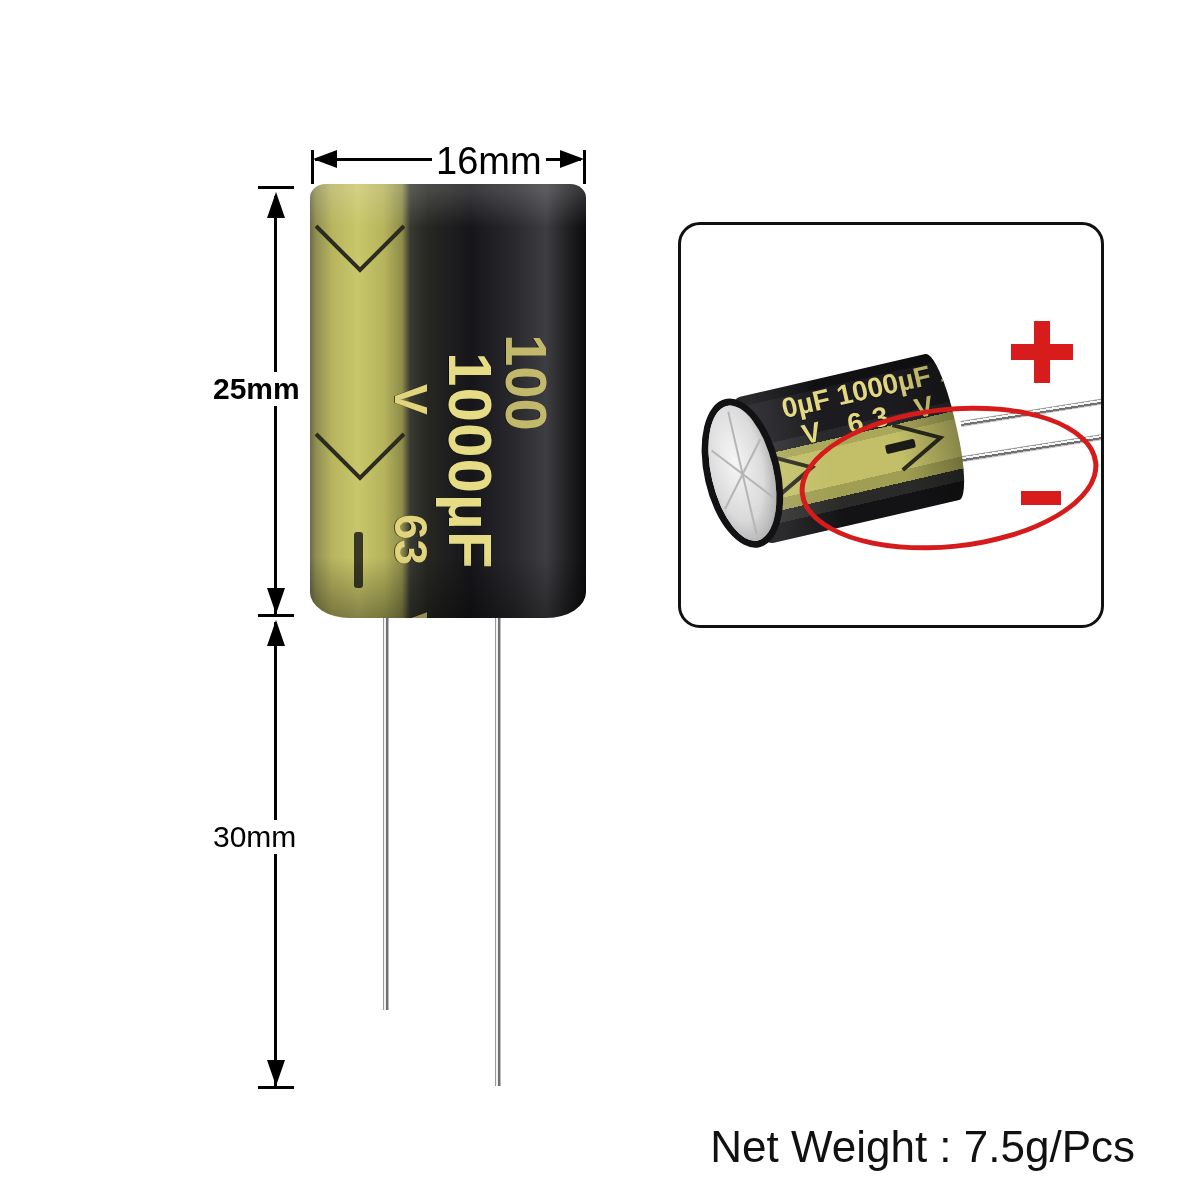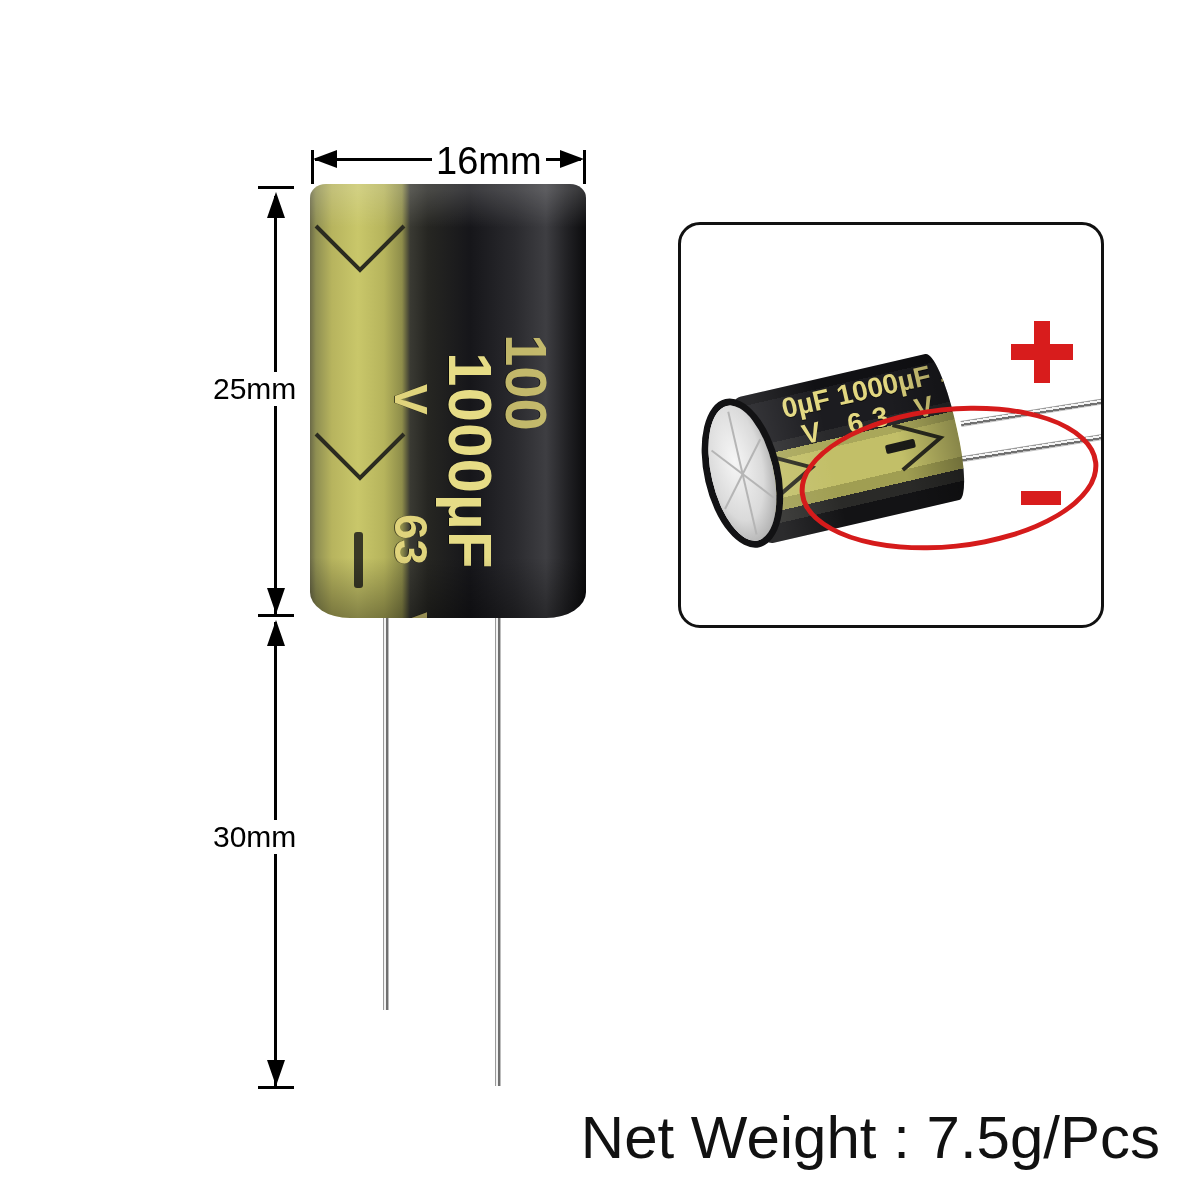--- a/index.html
+++ b/index.html
@@ -19,21 +19,21 @@
     color:#14479b;line-height:1;
     white-space:nowrap;
   }
 
   
   .dim-label{
     position:absolute;color:#000;font-size:30px;white-space:nowrap;
     background:#fff;padding:0 4px;
   }
   #dim-16 {left:400px;top:140px;font-size:38px;margin-left:32px;}
-  #dim-25 {left:209px;top:372px;}
+  #dim-25 {left:209px;top:372px;font-weight:bold;}
   #dim-30 {left:209px;top:820px;}
 
   
   .rule{position:absolute;background:#000;}
   .v-line{width:3px;}
   .h-line{height:3px;}
   .tick-h{height:3px;width:36px;}
   .arrow{position:absolute;width:0;height:0;}
   .arrow-up{border-left:9px solid transparent;border-right:9px solid transparent;border-bottom:26px solid #000;}
   .arrow-down{border-left:9px solid transparent;border-right:9px solid transparent;border-top:26px solid #000;}
@@ -143,22 +143,22 @@
     transform:rotate(-6deg);
   }
   .plus{position:absolute;left:330px;top:96px;width:62px;height:62px;}
   .plus i{position:absolute;background:#d81c1c;display:block;}
   .plus .hbar{left:0;top:23px;width:62px;height:16px;}
   .plus .vbar{left:23px;top:0;width:16px;height:62px;}
   .minus{position:absolute;left:340px;top:266px;width:40px;height:14px;background:#d81c1c;}
 
   
   .netweight{
-    position:absolute;right:40px;bottom:28px;
-    font-size:60px;color:#111;white-space:nowrap;
+    position:absolute;right:65px;bottom:28px;
+    font-size:44px;color:#111;white-space:nowrap;
   }
 </style>
 </head>
 <body>
 
 <div class="stage">
 
 
   <div class="rule v-line" style="left:311px;top:150px;height:34px;"></div>
   <div class="rule v-line" style="left:583px;top:150px;height:34px;"></div>

